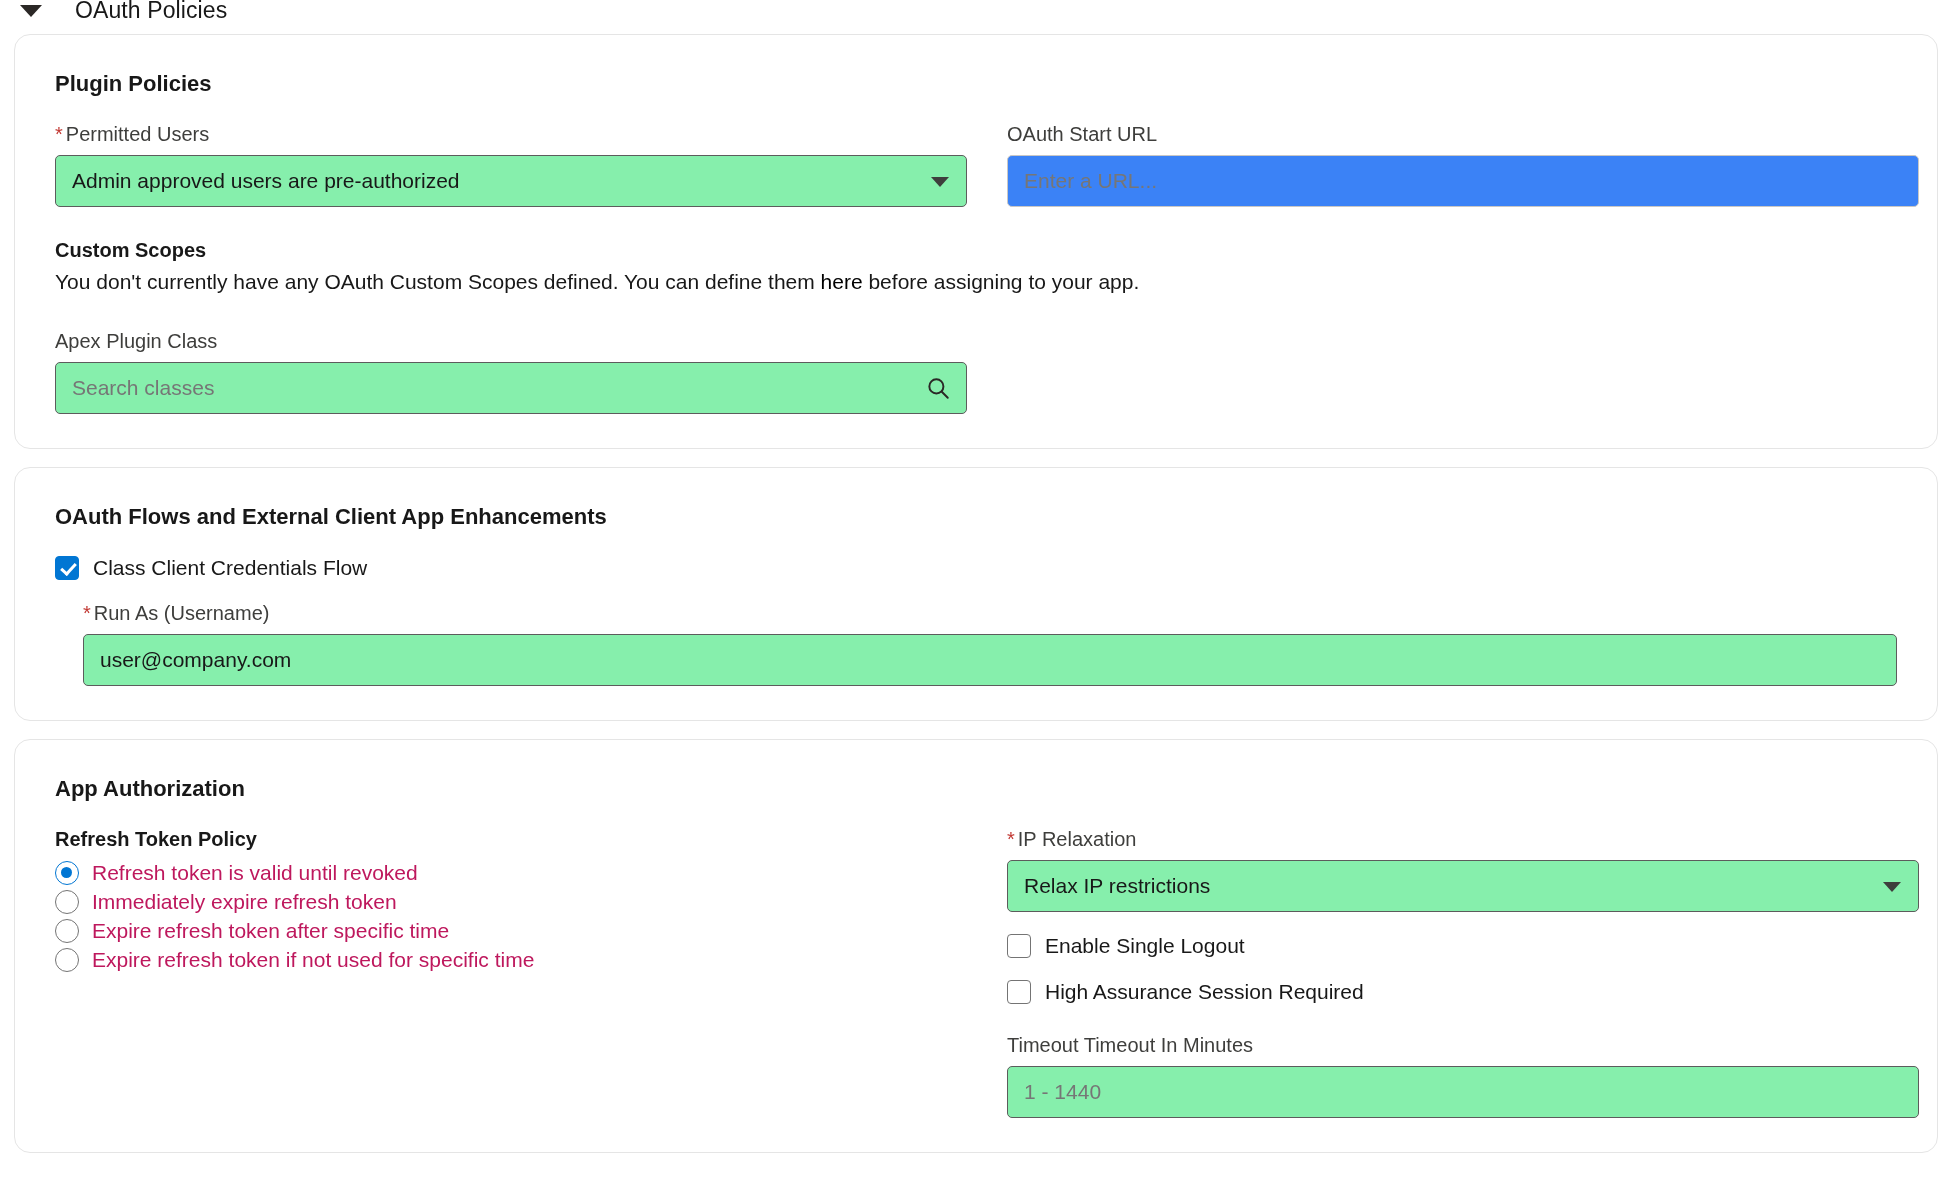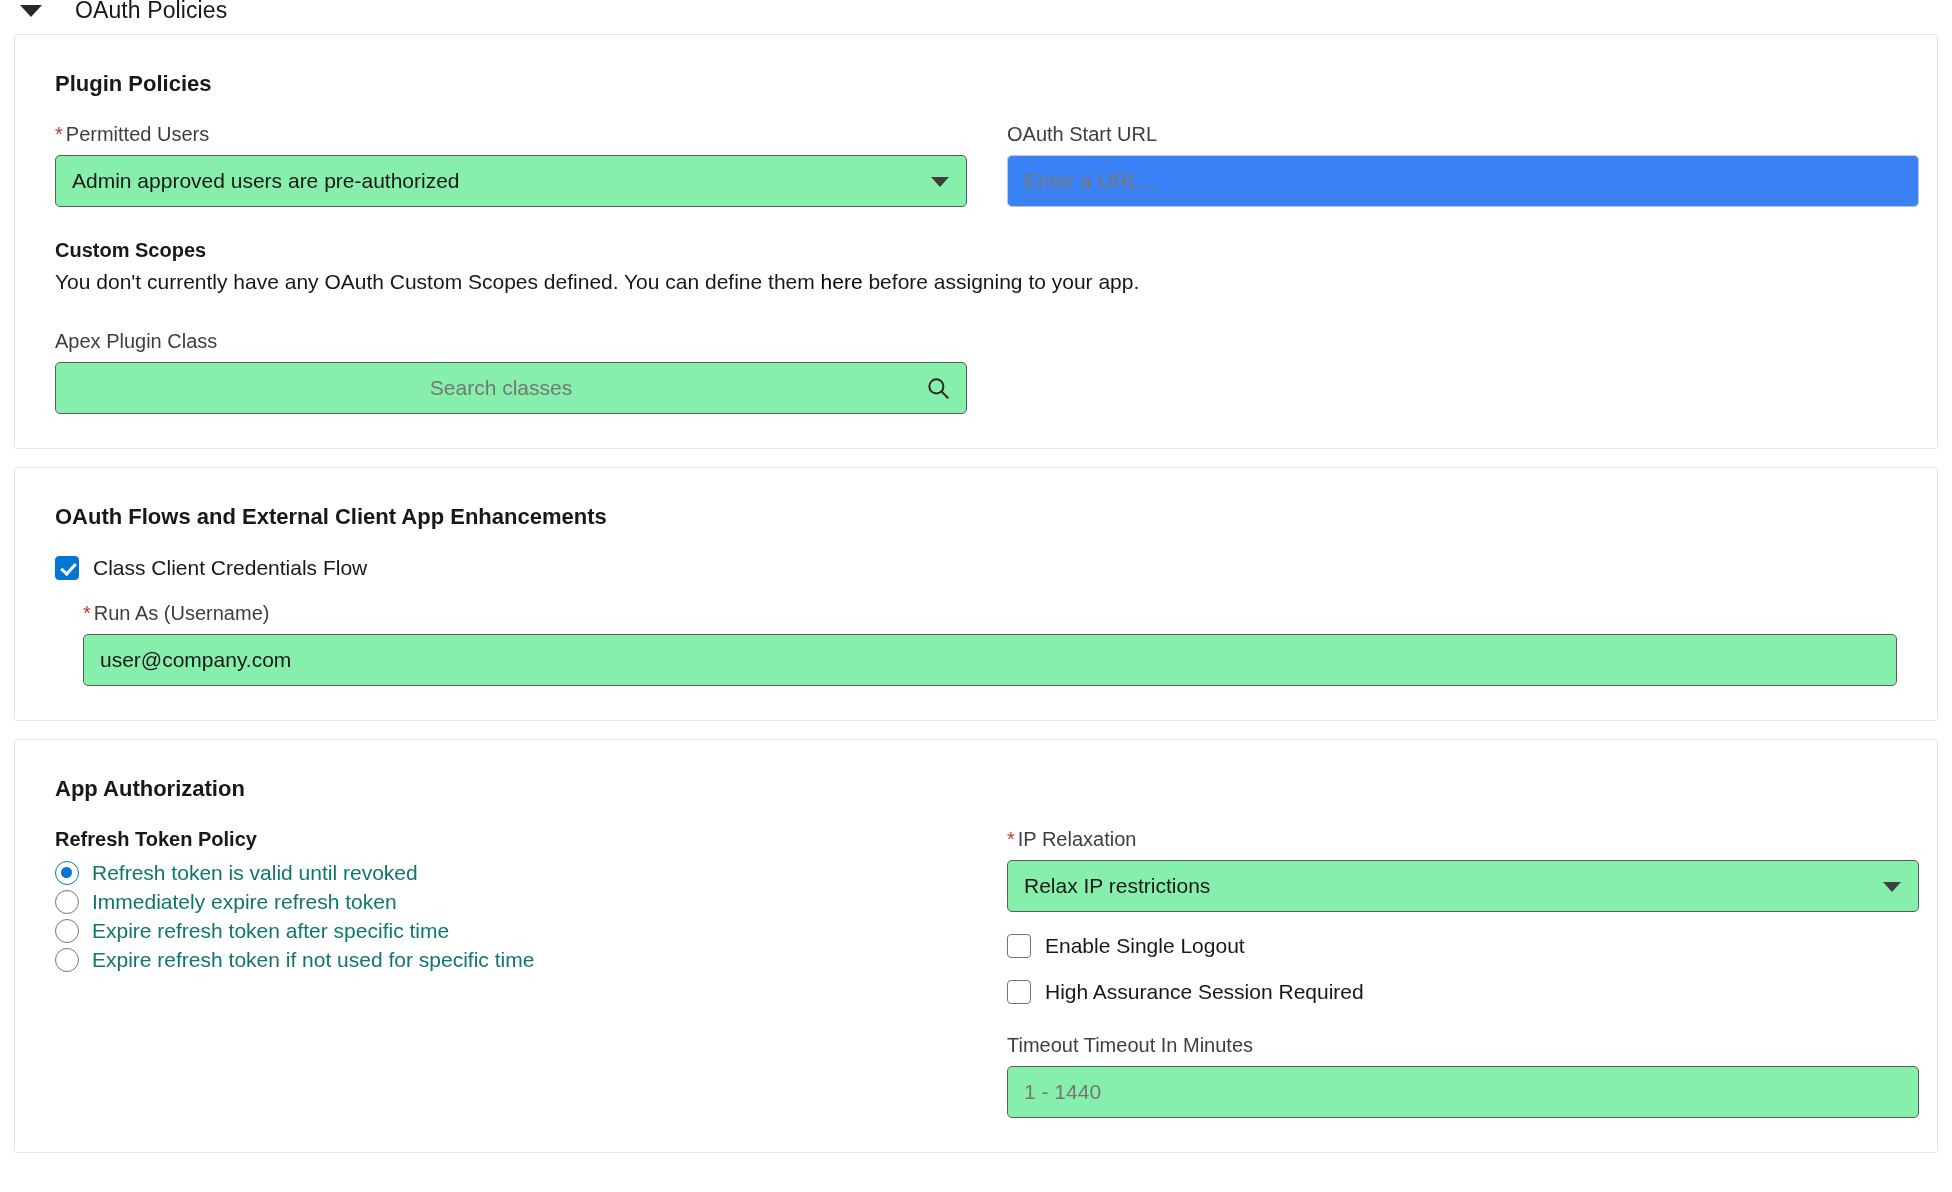--- a/index.html
+++ b/index.html
@@ -45,21 +45,21 @@
     border-left: none;
     border-right: none;
     background: #fff;
     margin: 0 0 18px 0;
     padding: 36px 40px 34px 40px;
   }
   .card.bordered {
     border: 1px solid #e5e5e5;
     border-left: 1px solid #e5e5e5;
     border-right: 1px solid #e5e5e5;
-    border-radius: 3px;
+    border-radius: 16px;
     margin: 0 14px 18px 14px;
   }
   .card-title {
     font-weight: bold;
     font-size: 22px;
     color: #181818;
     margin: 0 0 26px 0;
   }
 
   
@@ -106,21 +106,21 @@
     right: 18px;
     top: 22px;
     width: 0; height: 0;
     border-left: 9px solid transparent;
     border-right: 9px solid transparent;
     border-top: 10px solid #3e3e3c;
     pointer-events: none;
   }
 
   .search-wrap { position: relative; width: 912px; }
-  .search-wrap input { padding-right: 36px; text-align: center; }
+  .search-wrap input { padding-right: 36px; }
   .search-icon {
     position: absolute;
     right: 16px;
     top: 13px;
     pointer-events: none;
   }
 
   
   .sub-head {
     font-weight: bold;
@@ -197,21 +197,21 @@
   }
   .radio.selected { border: 1.5px solid #0176d3; }
   .radio.selected::after {
     content: "";
     position: absolute;
     left: 5px; top: 5px;
     width: 11px; height: 11px;
     border-radius: 50%;
     background: #0176d3;
   }
-  .radio-label { font-size: 21px; color: #0f766e; }
+  .radio-label { font-size: 21px; color: #be185d; }
 
   .mt-30 { margin-top: 30px; }
   .mt-22 { margin-top: 22px; }
   .mb-18 { margin-bottom: 18px; }
 </style>
 </head>
 <body>
 
 <div class="section-header">
   <span class="chevron-down"></span>

